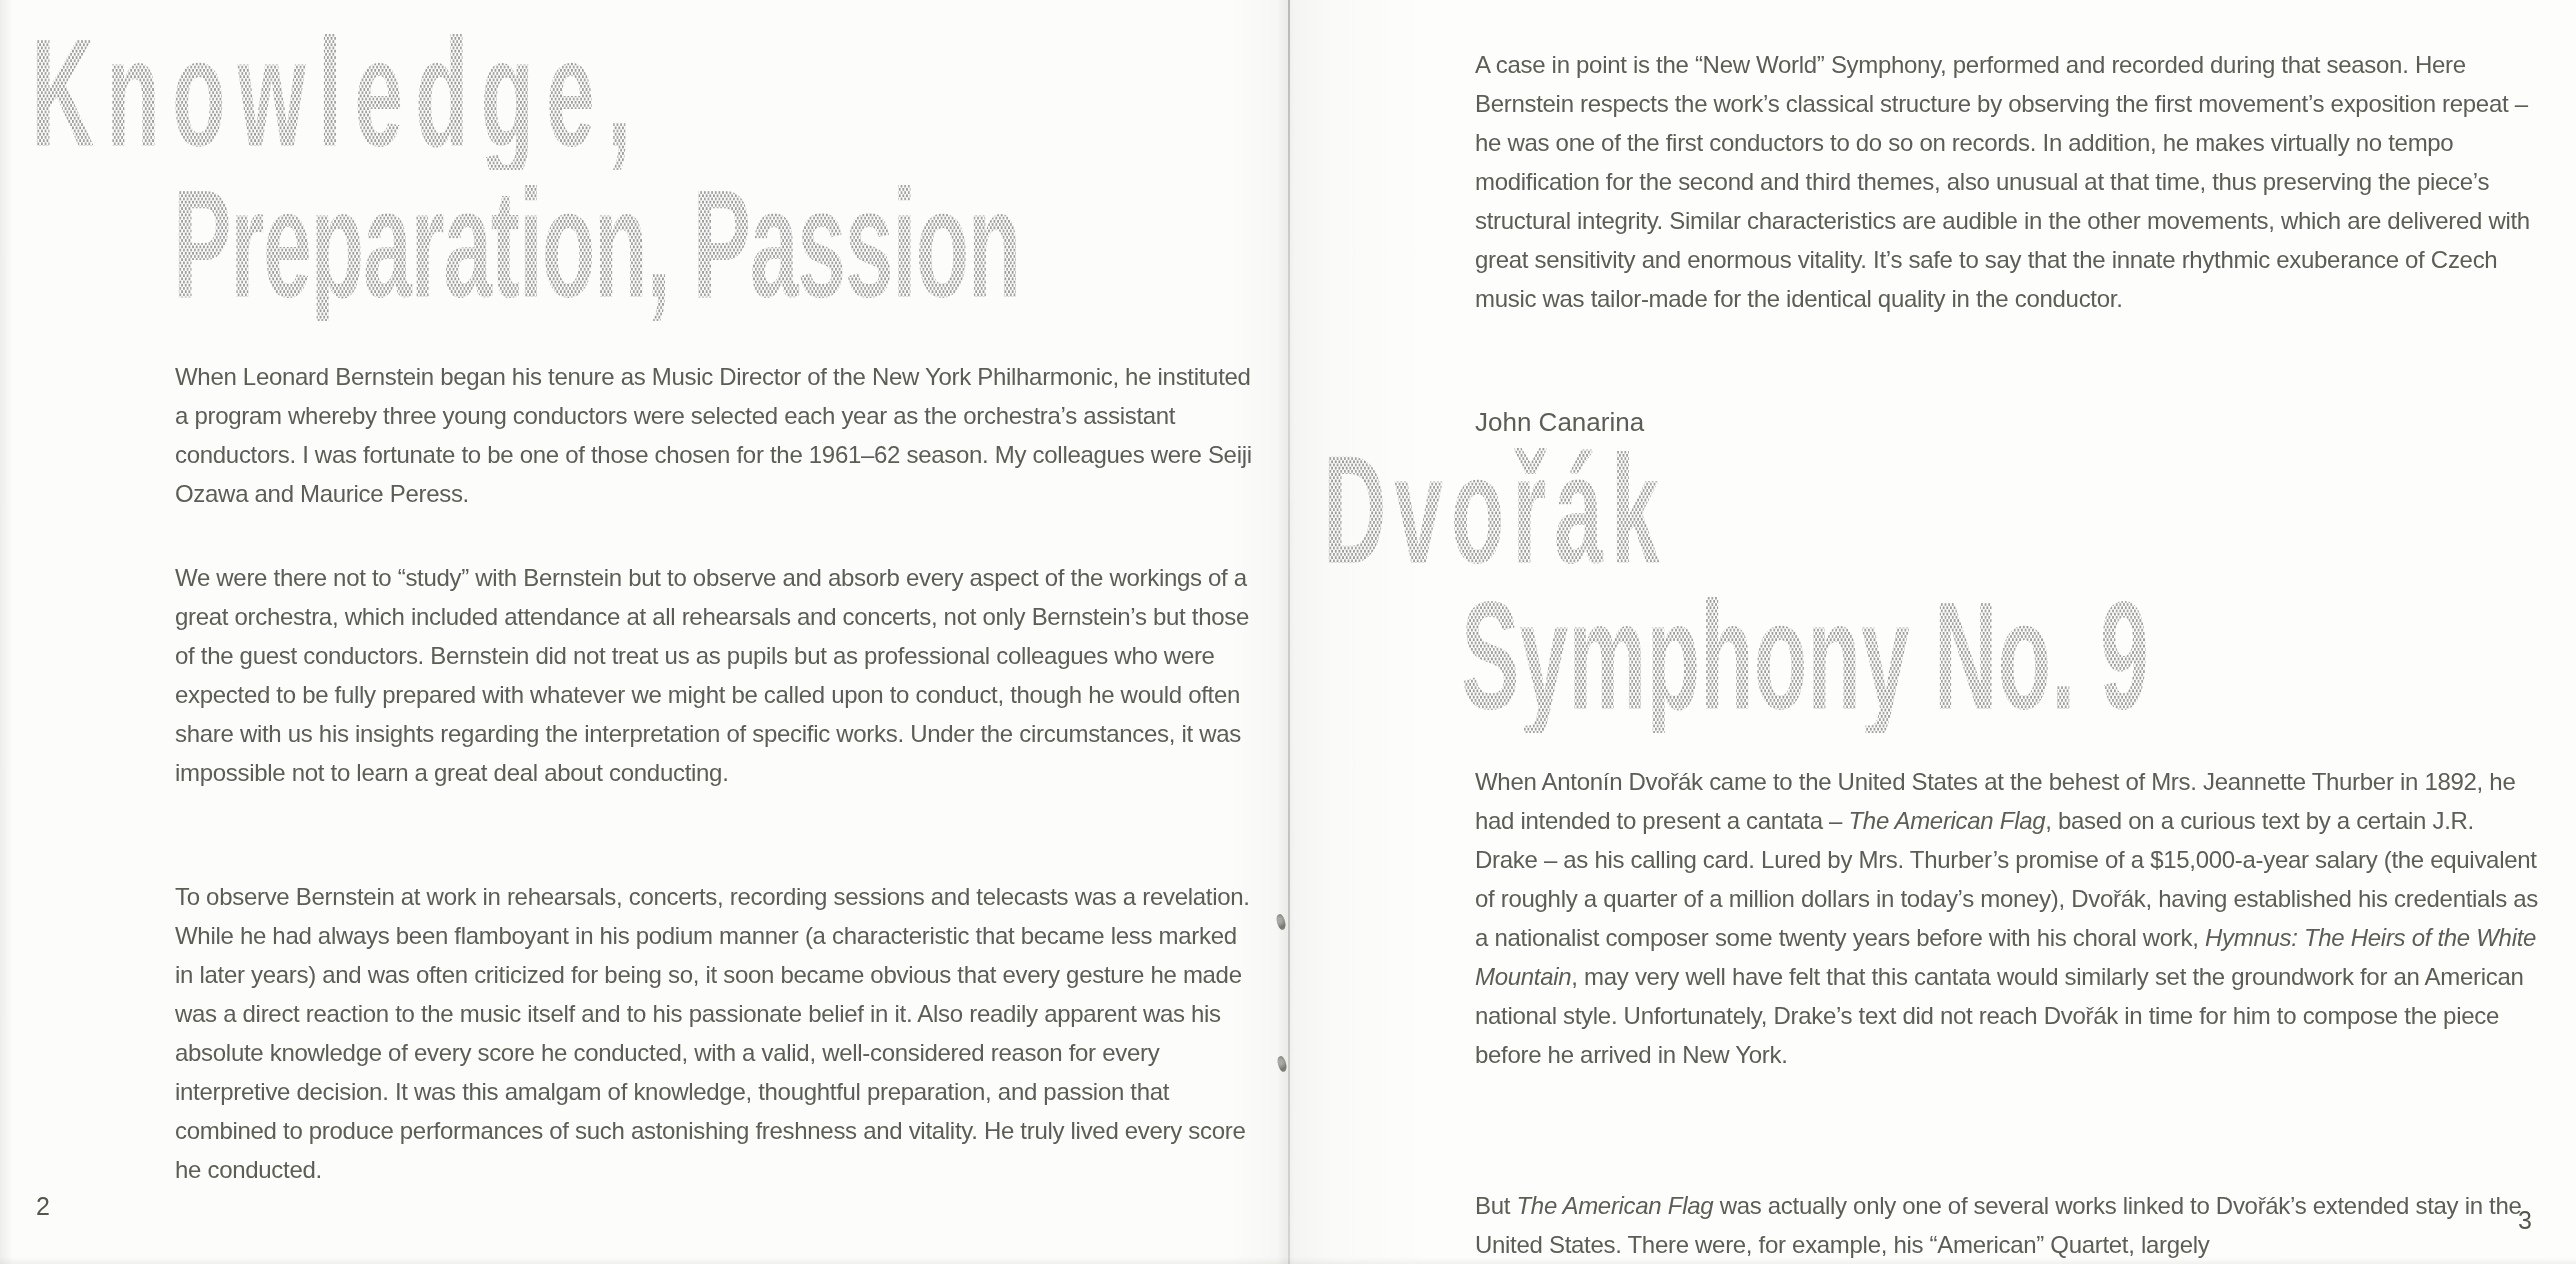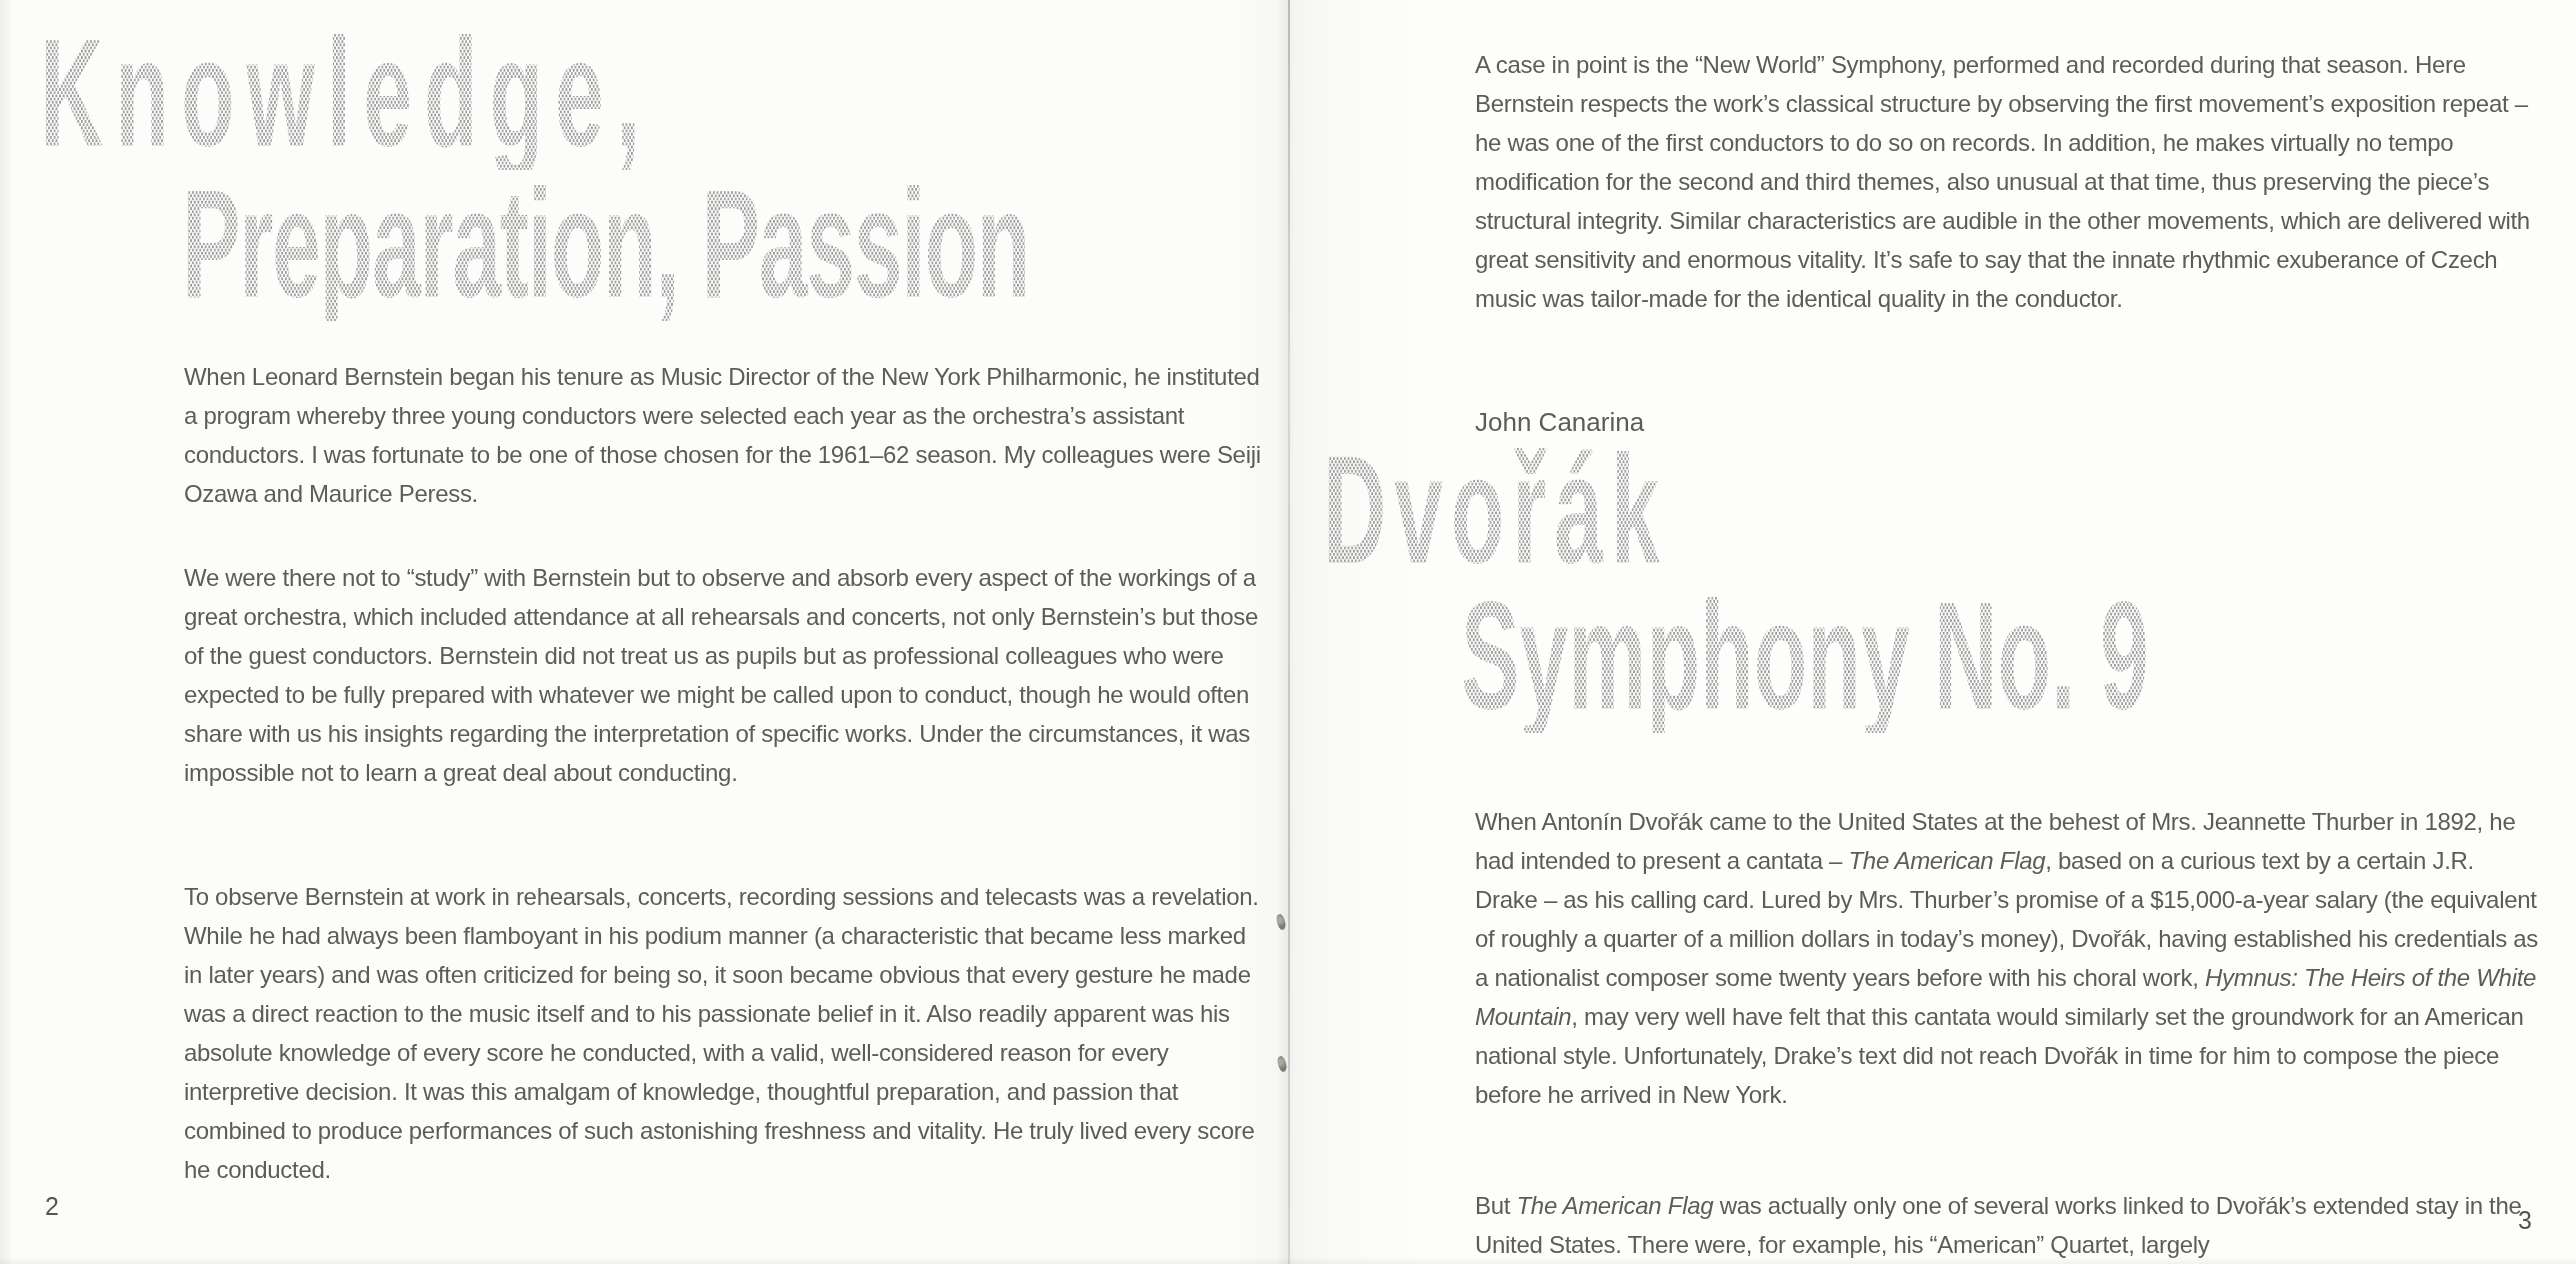--- a/index.html
+++ b/index.html
@@ -7,21 +7,21 @@
     background: #e9e9e7;
   }
   .spread {
     position: relative;
     width: 2576px; height: 1265px;
     background: #fcfcfa;
     overflow: hidden;
     font-family: "Liberation Sans", sans-serif;
   }
   .page { position: absolute; top: 0; bottom: 0; }
-  .page-left  { left: 12px;     width: 1082px; background: #fcfcfa; border-radius: 29px; }
+  .page-left  { left: 3px;     width: 1082px; background: #fcfcfa; border-radius: 29px; }
   .page-right { left: 1290px; width: 1286px; background: #fdfdfb; }
 
   
   .display {
     position: absolute; margin: 0;
     font-family: "Liberation Sans", sans-serif;
     font-weight: 700;
     font-size: 154px;
     line-height: 1;
     white-space: nowrap;
@@ -56,21 +56,21 @@
     width: 1080px;
     text-align: left;
   }
   .body em { font-style: italic; }
   .pl { left: 172px; }
   .pr { left: 1475px; width: 1063px; }
   .p-left-1  { top: 357px; }
   .p-left-2  { top: 558px; }
   .p-left-3  { top: 877px; }
   .p-right-intro { top: 45px; }
-  .p-right-2 { top: 802px; }
+  .p-right-2 { top: 762px; }
   .p-right-3 { top: 1158px; margin-top: 28px; }
 
   .byline {
     position: absolute; margin: 0;
     left: 1475px; top: 403px; width: 1061px;
     font-size: 26px; line-height: 39px;
     color: #5b5d56;
   }
 
   .pagenum {

